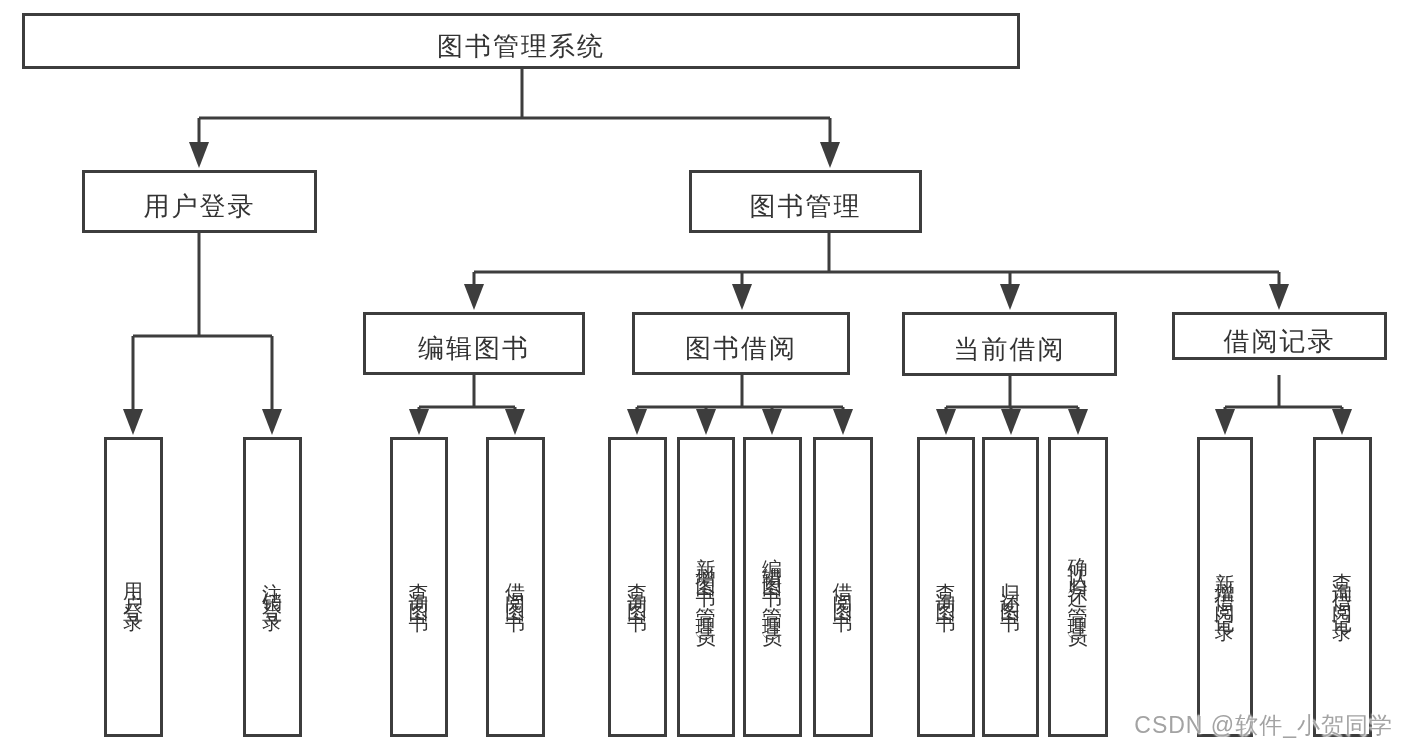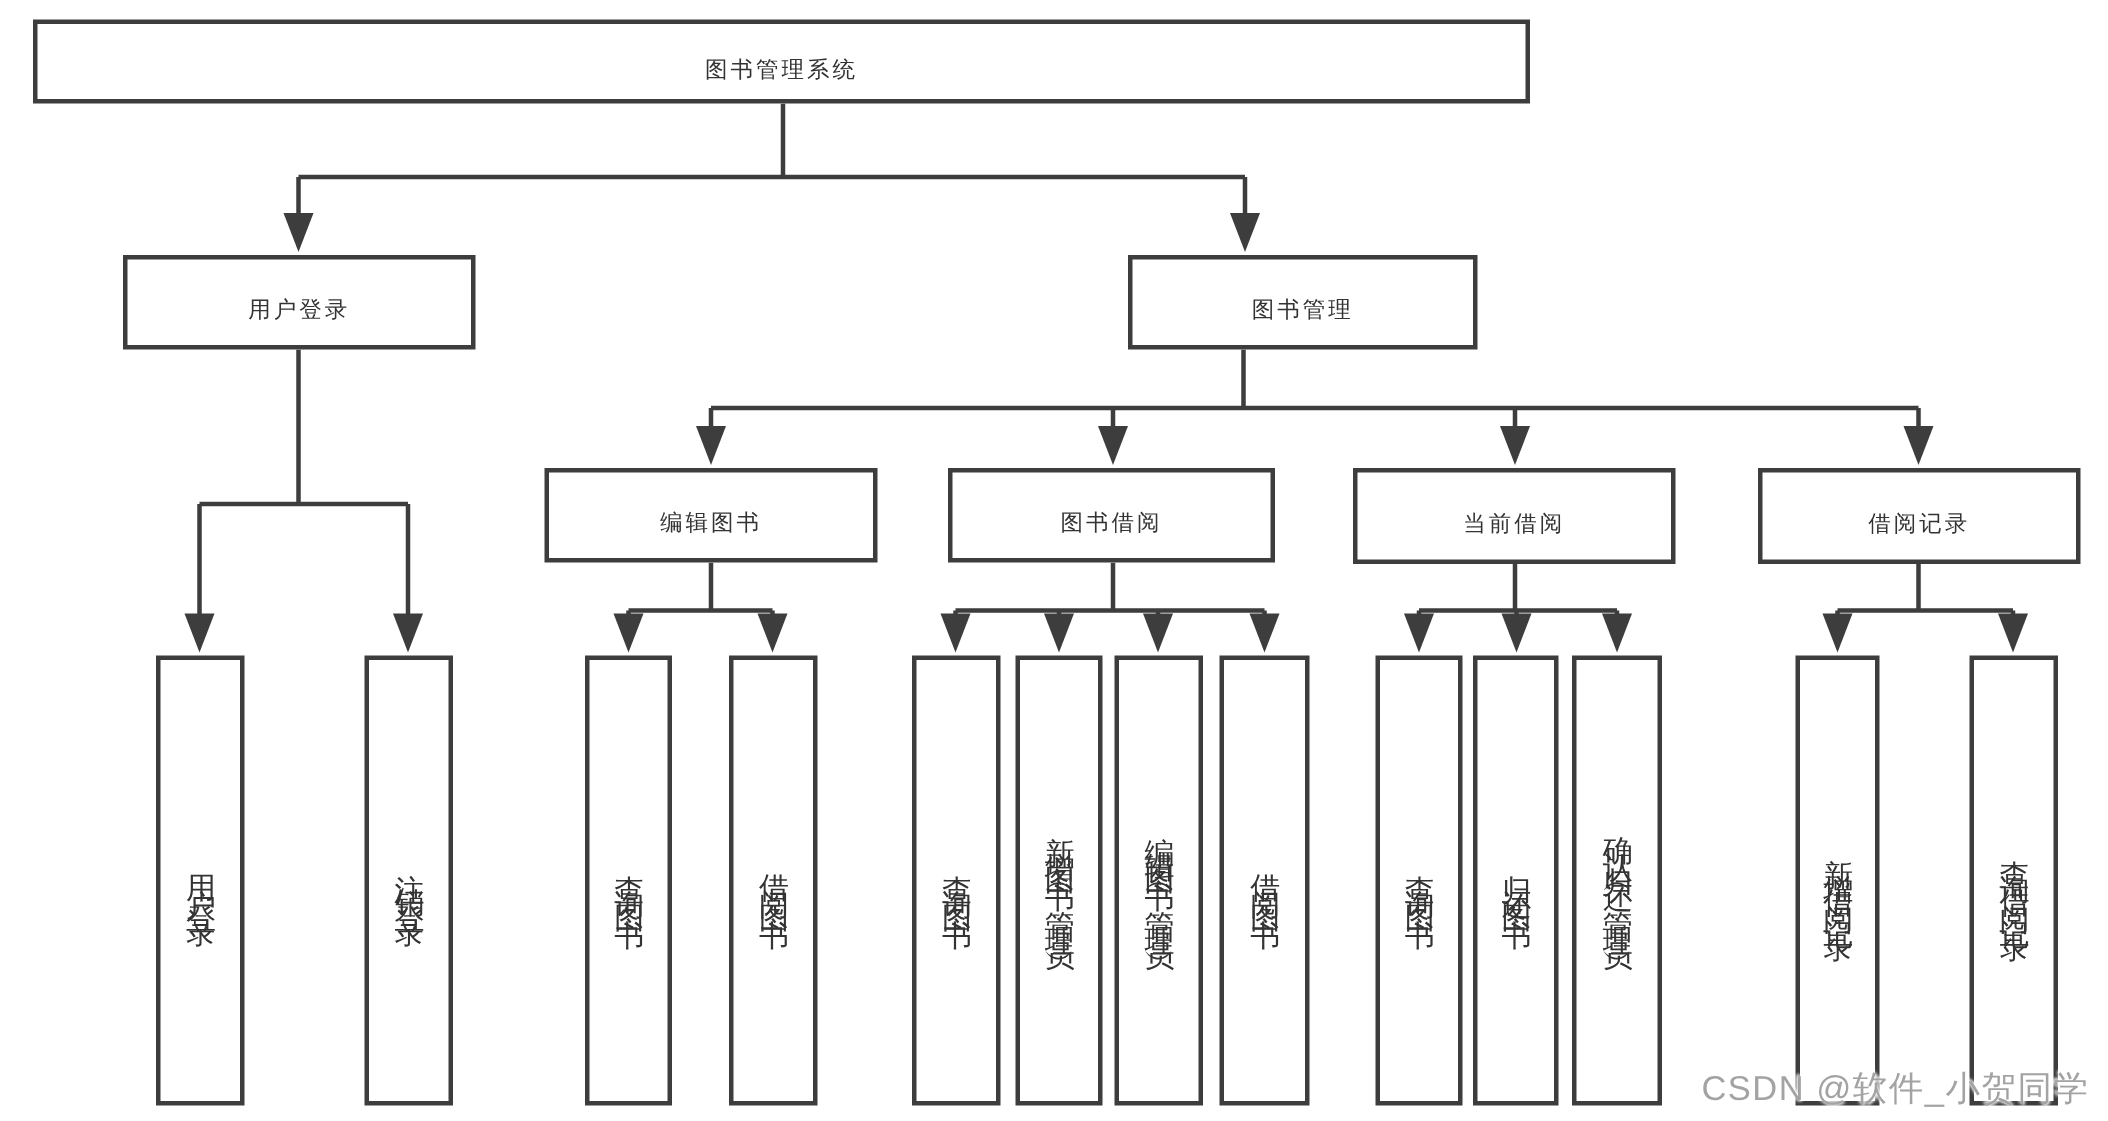--- a/index.html
+++ b/index.html
@@ -12,21 +12,21 @@
   .connectors { position:absolute; left:0; top:0; width:1405px; height:747px; }
   .c-line  { stroke:var(--line,#3d3d3d); stroke-width:3; fill:none; }
   .c-arrow { fill:var(--line,#3d3d3d); }
 
   .hnode {
     position:absolute; box-sizing:border-box;
     background:#fff; border:3px solid var(--line,#3d3d3d);
     display:flex; align-items:center; justify-content:center;
   }
   .hnode span {
-    font-size:15px; letter-spacing:2px; color:var(--text,#333333);
+    font-size:26px; letter-spacing:2px; color:var(--text,#333333);
     white-space:nowrap;
     margin-top:10px;
   }
   .vnode {
     position:absolute; box-sizing:border-box;
     top:437px; height:300px;
     background:#fff; border:3px solid var(--line,#3d3d3d);
     display:flex; align-items:center; justify-content:center;
   }
   .vnode span {
@@ -83,34 +83,34 @@
     <polygon class="c-arrow" points="1332,409 1352,409 1342,435"></polygon>
   </svg>
 
   <div class="hnode" style="left:22px; top:13px; width:998px; height:56px;">
     <span>图书管理系统</span>
   </div>
 
   <div class="hnode" style="left:82px; top:170px; width:235px; height:63px;">
     <span>用户登录</span>
   </div>
-  <div class="hnode" style="left:752px; top:170px; width:233px; height:63px;">
+  <div class="hnode" style="left:689px; top:170px; width:233px; height:63px;">
     <span>图书管理</span>
   </div>
 
   <div class="hnode" style="left:363px; top:312px; width:222px; height:63px;">
     <span>编辑图书</span>
   </div>
   <div class="hnode" style="left:902px; top:312px; width:215px; height:64px;">
     <span>当前借阅</span>
   </div>
   <div class="hnode" style="left:632px; top:312px; width:218px; height:63px;">
     <span>图书借阅</span>
   </div>
-  <div class="hnode" style="left:1172px; top:312px; width:215px; height:64px;">
+  <div class="hnode" style="left:1172px; top:312px; width:215px; height:48px;">
     <span>借阅记录</span>
   </div>
 
   <div class="vnode" style="left:104px; width:59px;">
     <span>用户登录</span>
   </div>
   <div class="vnode" style="left:243px; width:59px;">
     <span>注销登录</span>
   </div>
 

